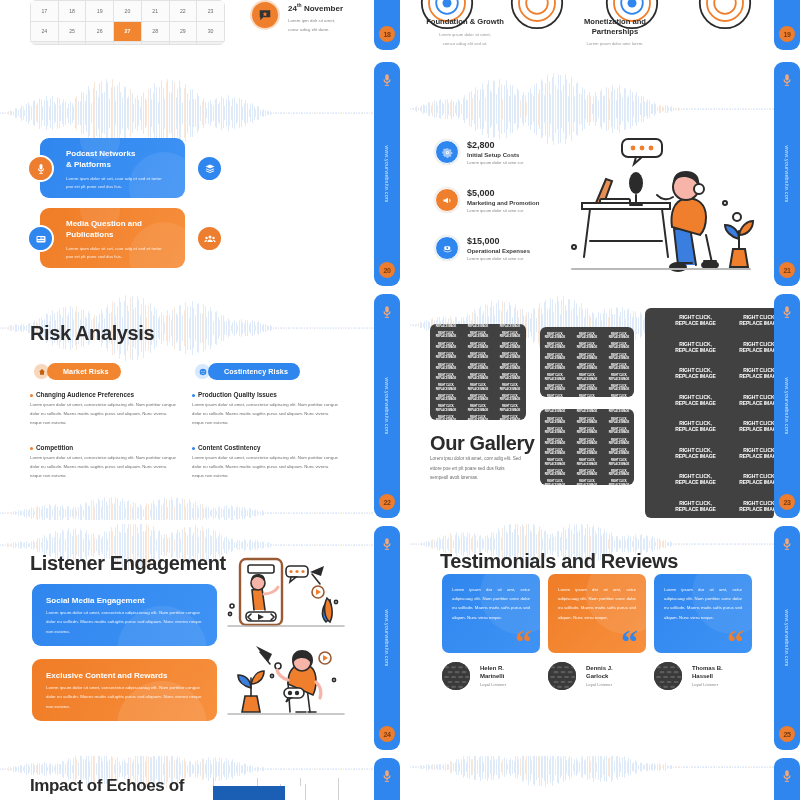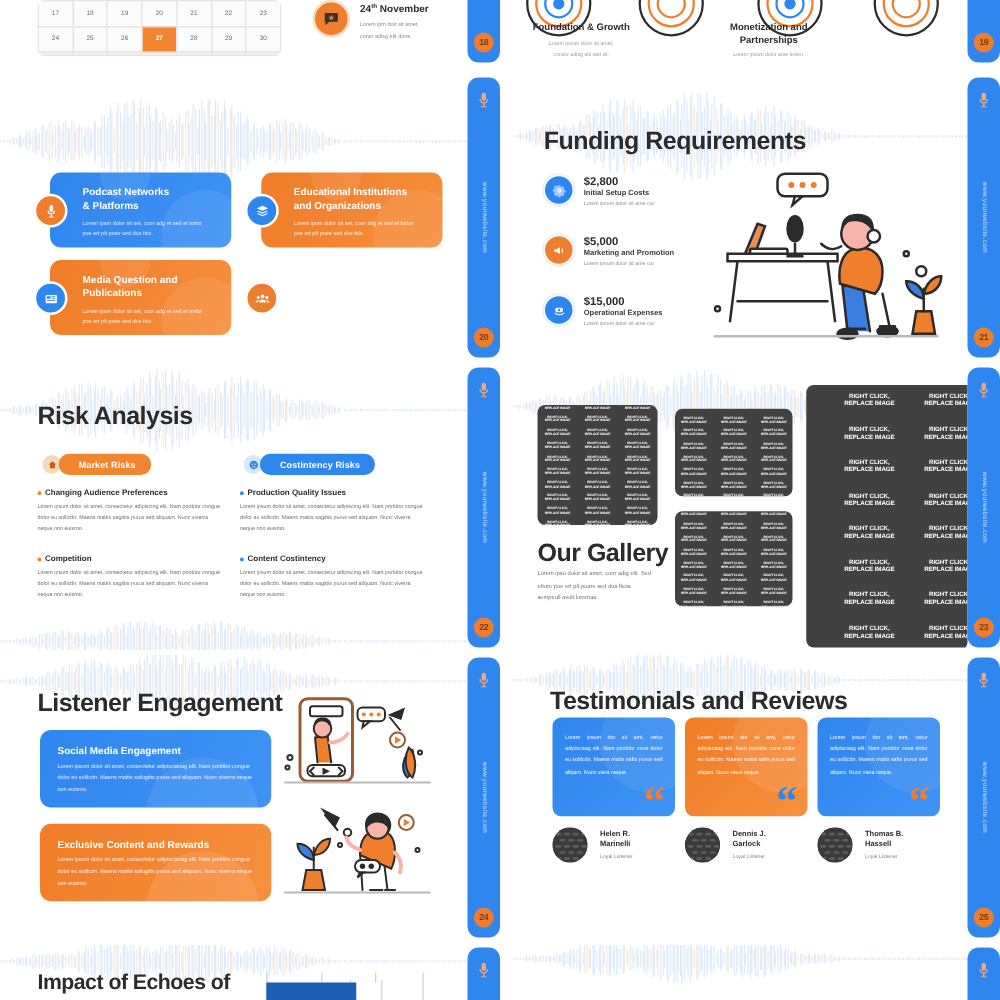--- a/index.html
+++ b/index.html
@@ -541,28 +541,20 @@
     </div>
     <div class="picon o" style="left:27px;top:95px;">
       <svg viewBox="0 0 24 24">
           <rect x="9" y="2" width="6" height="11" rx="3"></rect>
           <path d="M6 11a6 6 0 0 0 12 0h-2a4 4 0 0 1-8 0z"></path>
           <rect x="11" y="17" width="2" height="4"></rect>
           <rect x="8" y="20.5" width="8" height="1.5" rx=".7"></rect>
         </svg>
     </div>
 
-    <div class="pcard orange" style="left:209px;top:78px;width:145px;height:60px;">
-      <div class="bubble" style="width:70px;height:70px;right:-14px;bottom:-24px;"></div>
-      <div class="bubble" style="width:40px;height:40px;left:40px;top:-18px;"></div>
-      <h3><span>Educational Institutions</span><br>
-          <span>and Organizations</span></h3>
-      <p>Lorem ipsm dolor sit set, coor adg et sed et tortor</p>
-      <p style="margin-top:0">poe ert plt poee sed dus fsis.</p>
-    </div>
     <div class="picon b" style="left:196px;top:95px;">
       <svg viewBox="0 0 24 24">
           <path d="M3 7l9-4 9 4-9 4z"></path>
           <path d="M3 12l9 4 9-4-2-1-7 3-7-3z"></path>
           <path d="M3 16l9 4 9-4-2-1-7 3-7-3z"></path>
         </svg>
     </div>
 
     <div class="pcard orange" style="left:40px;top:148px;width:145px;height:60px;">
       <div class="bubble" style="width:70px;height:70px;right:-14px;bottom:-24px;"></div>
@@ -829,21 +821,20 @@
         <i style="height:4%"></i>
         <i style="height:4%"></i>
         <i style="height:4%"></i>
         <i class="o" style="height:4%"></i>
         <i style="height:4%"></i>
         <i style="height:4%"></i>
         <i class="o" style="height:4%"></i>
         <i style="height:4%"></i>
         <i style="height:4%"></i>
       </div>
-    <div class="h1" style="position:absolute;left:25px;top:42px;">Funding Requirements</div>
 
     <div class="fund-row" style="left:25px;top:80px;">
       <div class="fcircle b">
         <svg viewBox="0 0 24 24">
             <path d="M12 8.5a3.5 3.5 0 1 0 0 7 3.5 3.5 0 0 0 0-7zm0 5.2a1.7 1.7 0 1 1 0-3.4 1.7 1.7 0 0 1 0 3.4z"></path>
             <path d="M10.2 2.5h3.6l.4 2.3 2 .9 2-1.2 2.5 2.5-1.2 2 .9 2 2.3.4v3.6l-2.3.4-.9 2 1.2 2-2.5 2.5-2-1.2-2 .9-.4 2.3h-3.6l-.4-2.3-2-.9-2 1.2L2.3 18l1.2-2-.9-2-2.3-.4v-3.6l2.3-.4.9-2-1.2-2 2.5-2.5 2 1.2 2-.9z" opacity=".55"></path>
           </svg>
       </div>
       <div>
         <div class="famt">$2,800</div>

